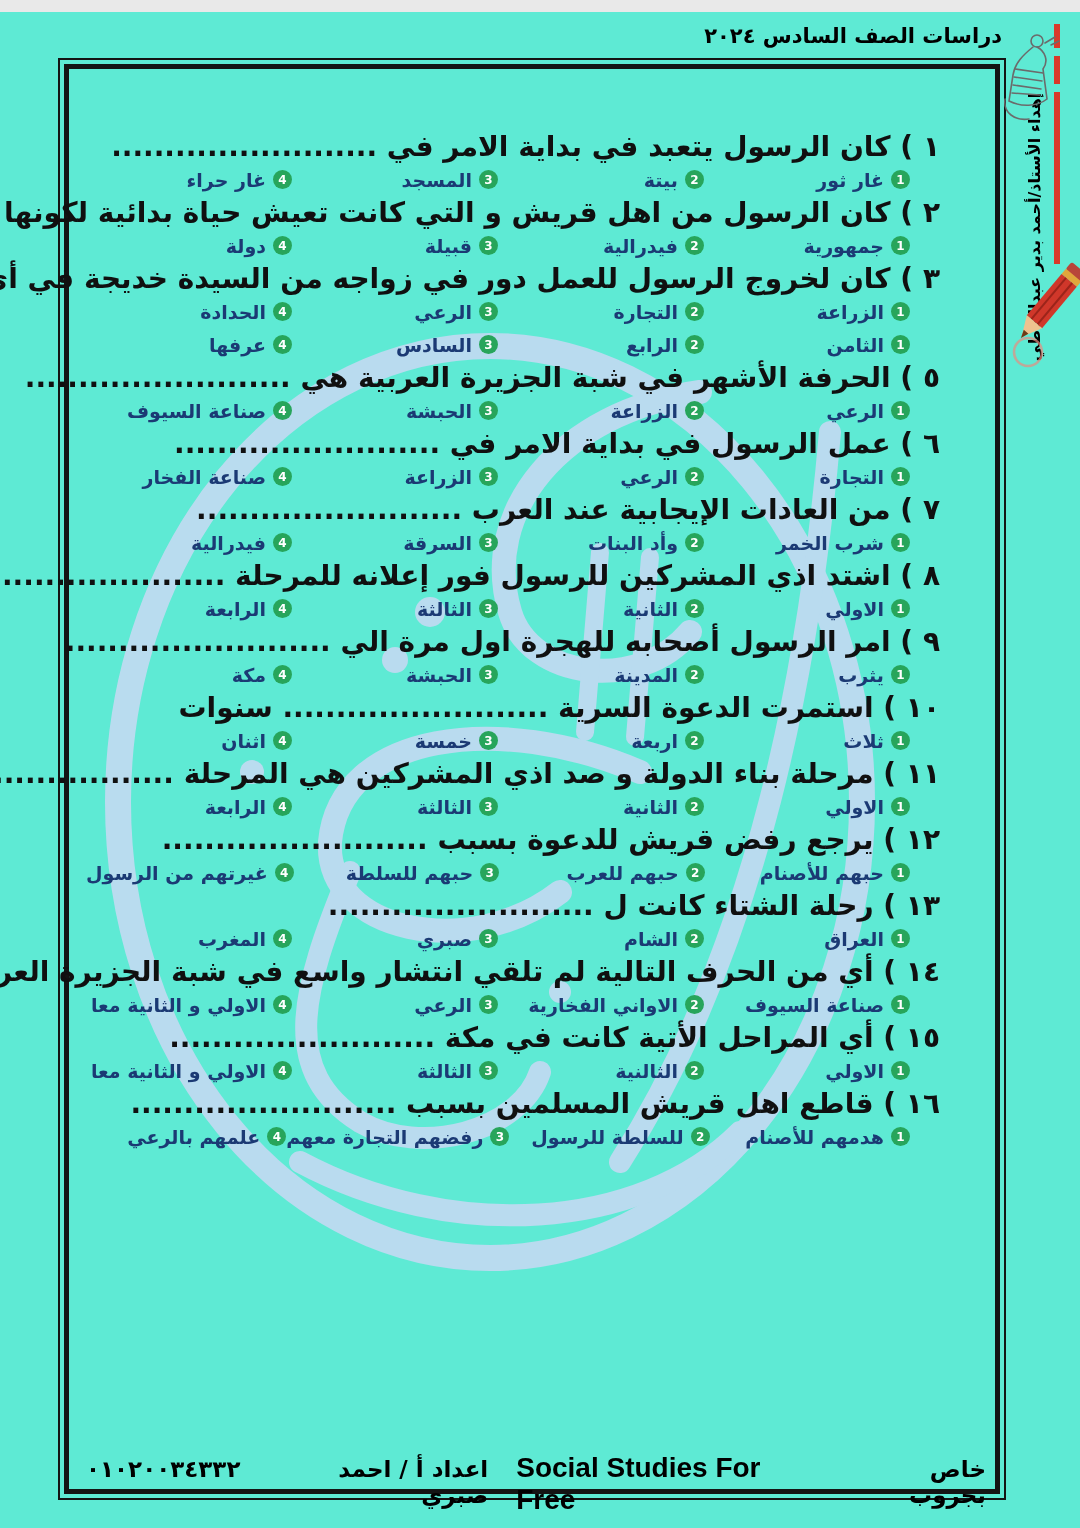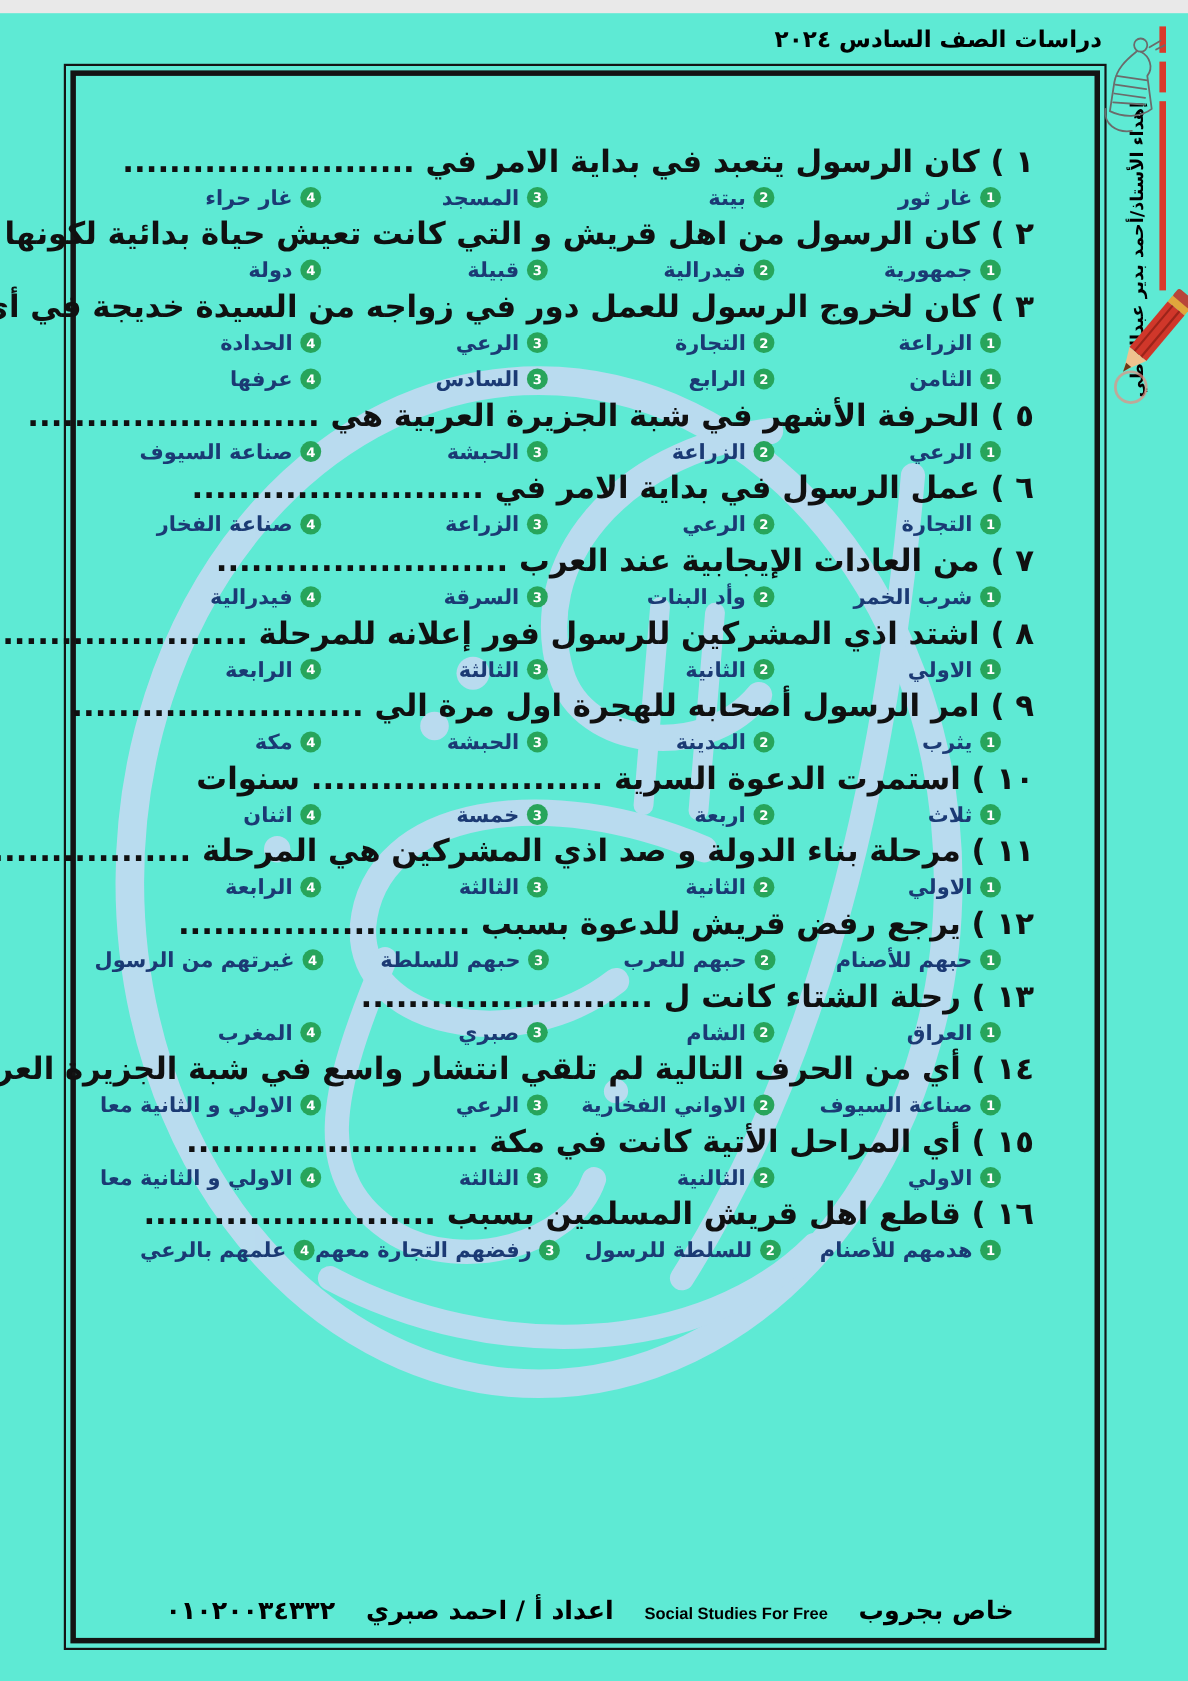--- a/index.html
+++ b/index.html
@@ -42,21 +42,21 @@
     margin-top:168px; text-align:center;
     font-size:27px; font-weight:bold; color:#e31b1b;
   }
   
   .footer {
     position:absolute; left:86px; top:1440px; width:900px; z-index:2;
     display:flex; direction:rtl; justify-content:center; align-items:baseline; gap:28px;
     font-weight:bold; color:#000;
   }
   .footer .ar { font-size:23px; }
-  .footer .latin { font-family:"Liberation Sans", sans-serif; font-size:15px; direction:ltr; }
+  .footer .latin { font-family:"Liberation Sans", sans-serif; font-size:28px; direction:ltr; }
   
   .rail-line-seg { position:absolute; left:1054px; width:6px; background:#d93a2b; z-index:3; }
   .dedication {
     position:absolute; left:1034px; top:215px; z-index:3; white-space:nowrap;
     transform:translate(-50%,-50%) rotate(-90deg);
     font-size:16px; font-weight:bold; color:#000; direction:rtl;
   }
   .scribe { position:absolute; left:983px; top:16px; z-index:3; }
   .pencil { position:absolute; left:1000px; top:236px; z-index:3; }
 </style>

